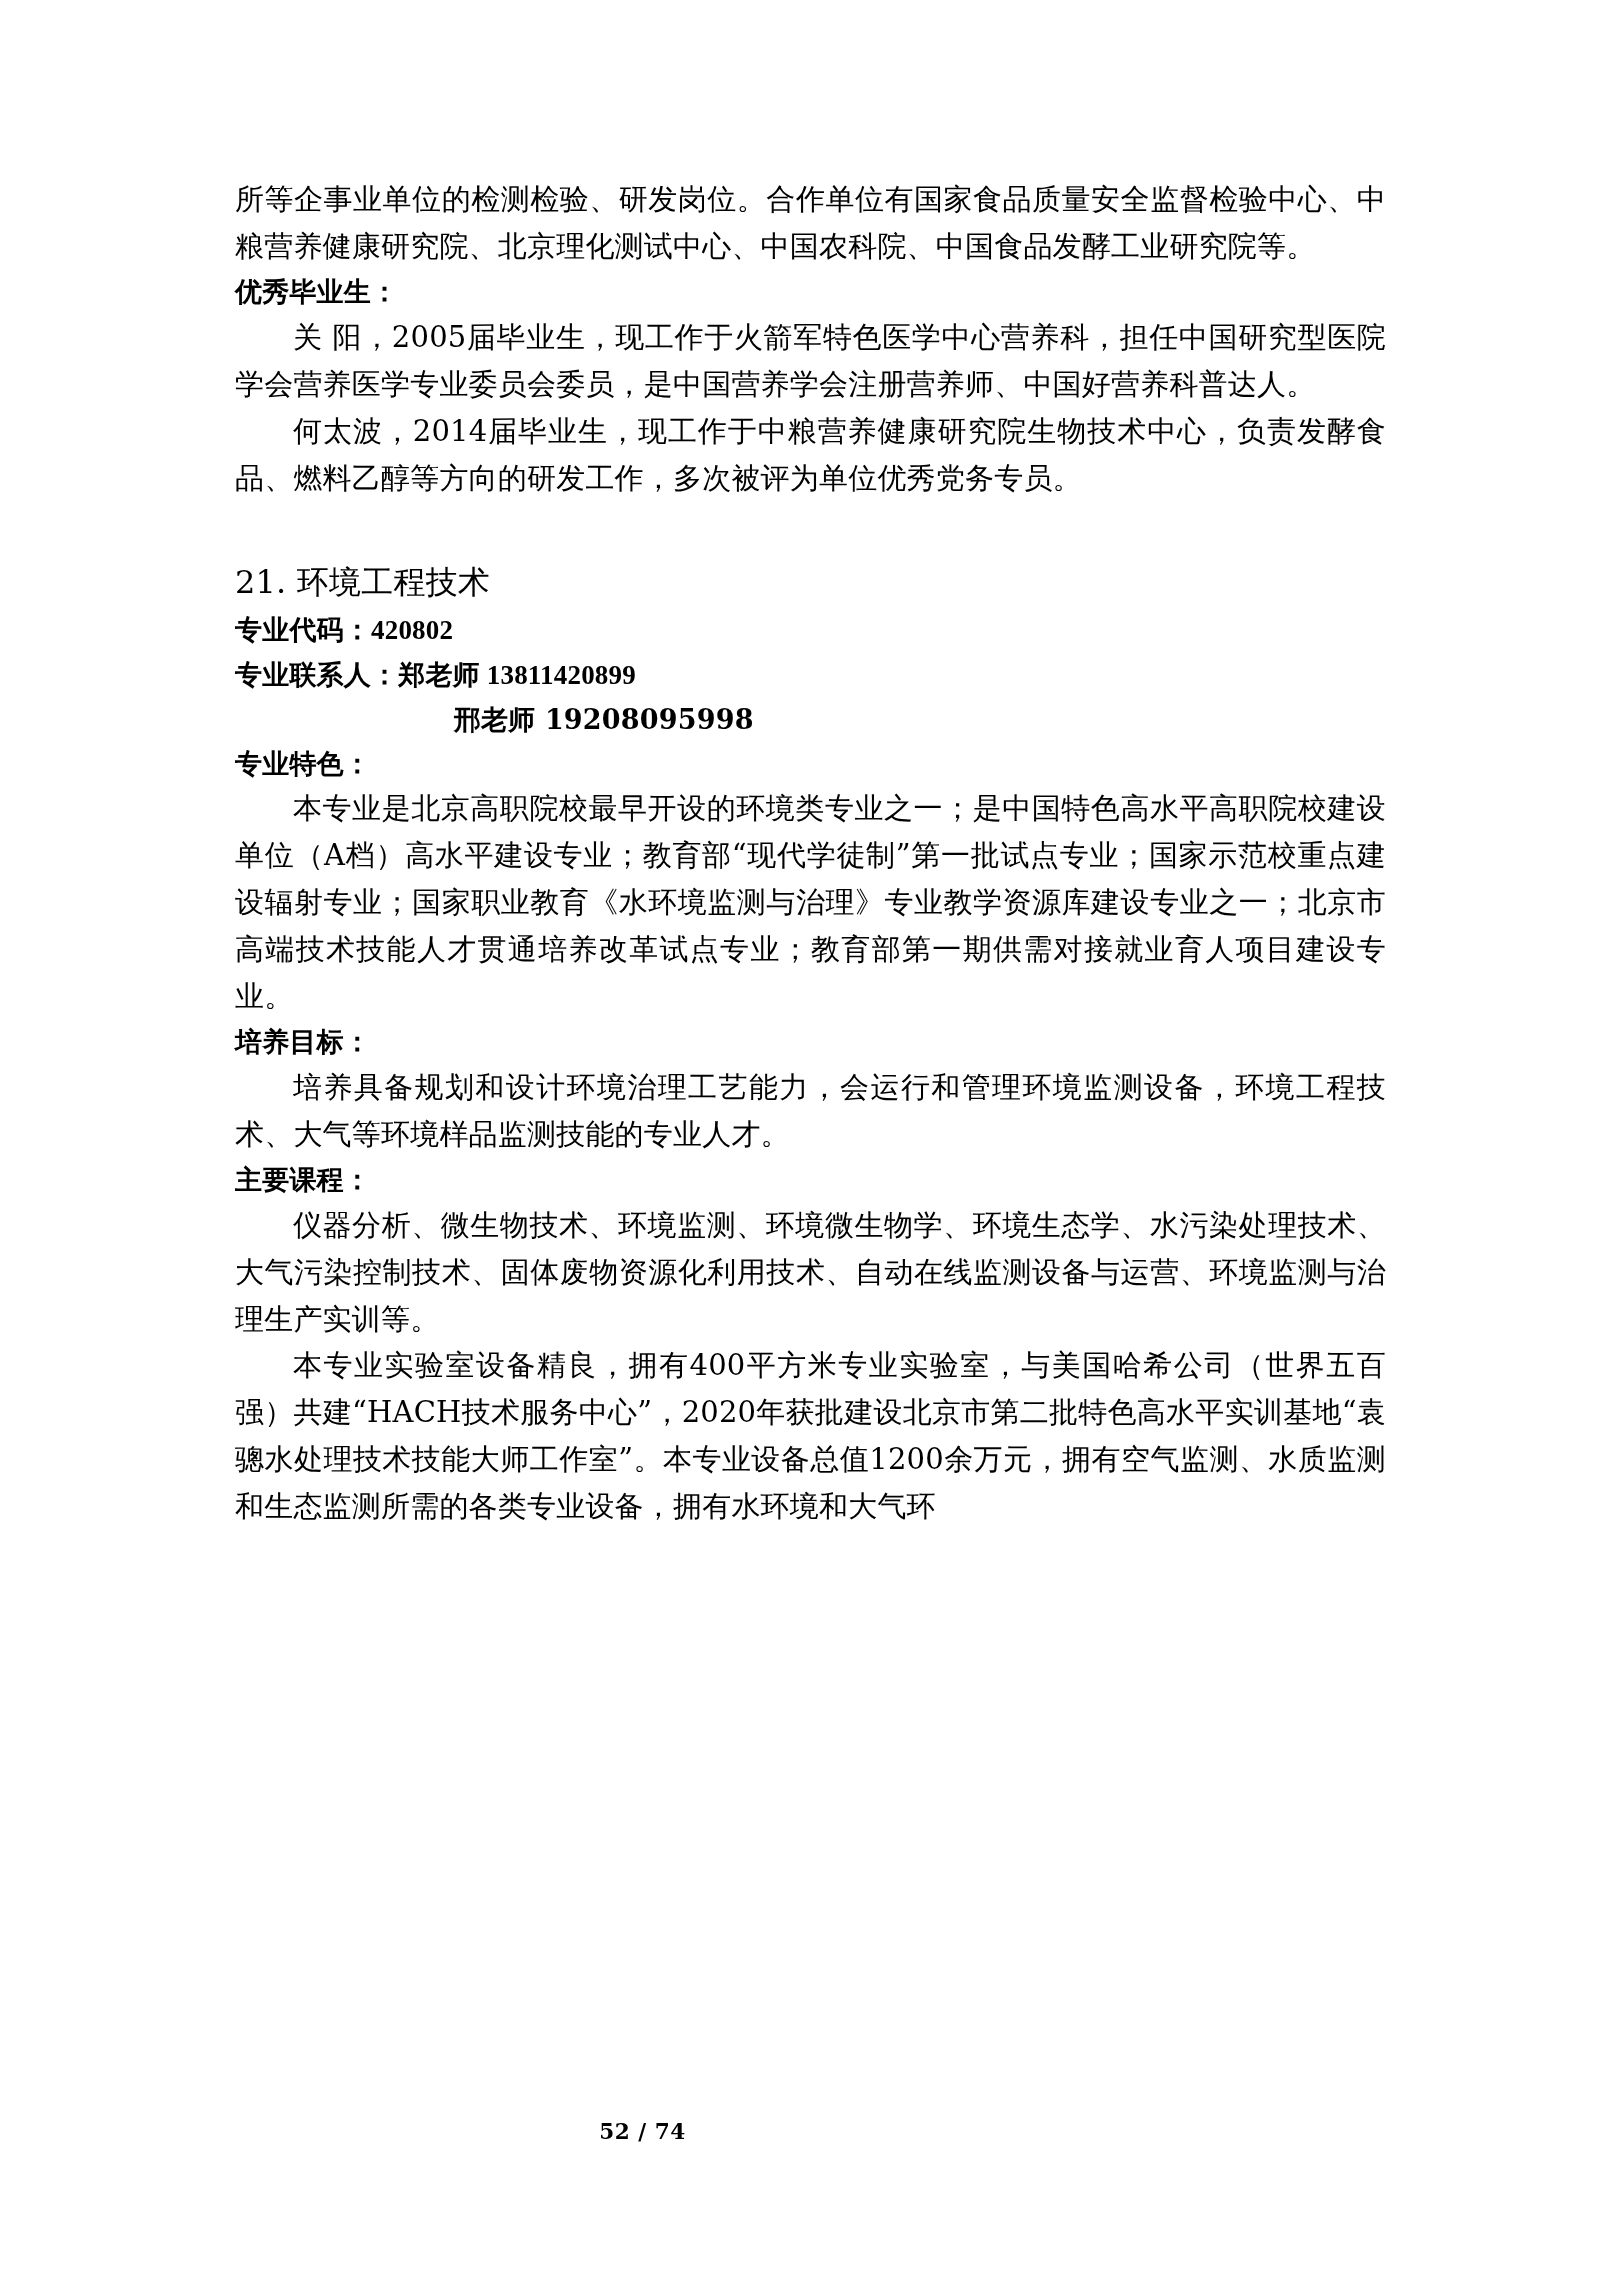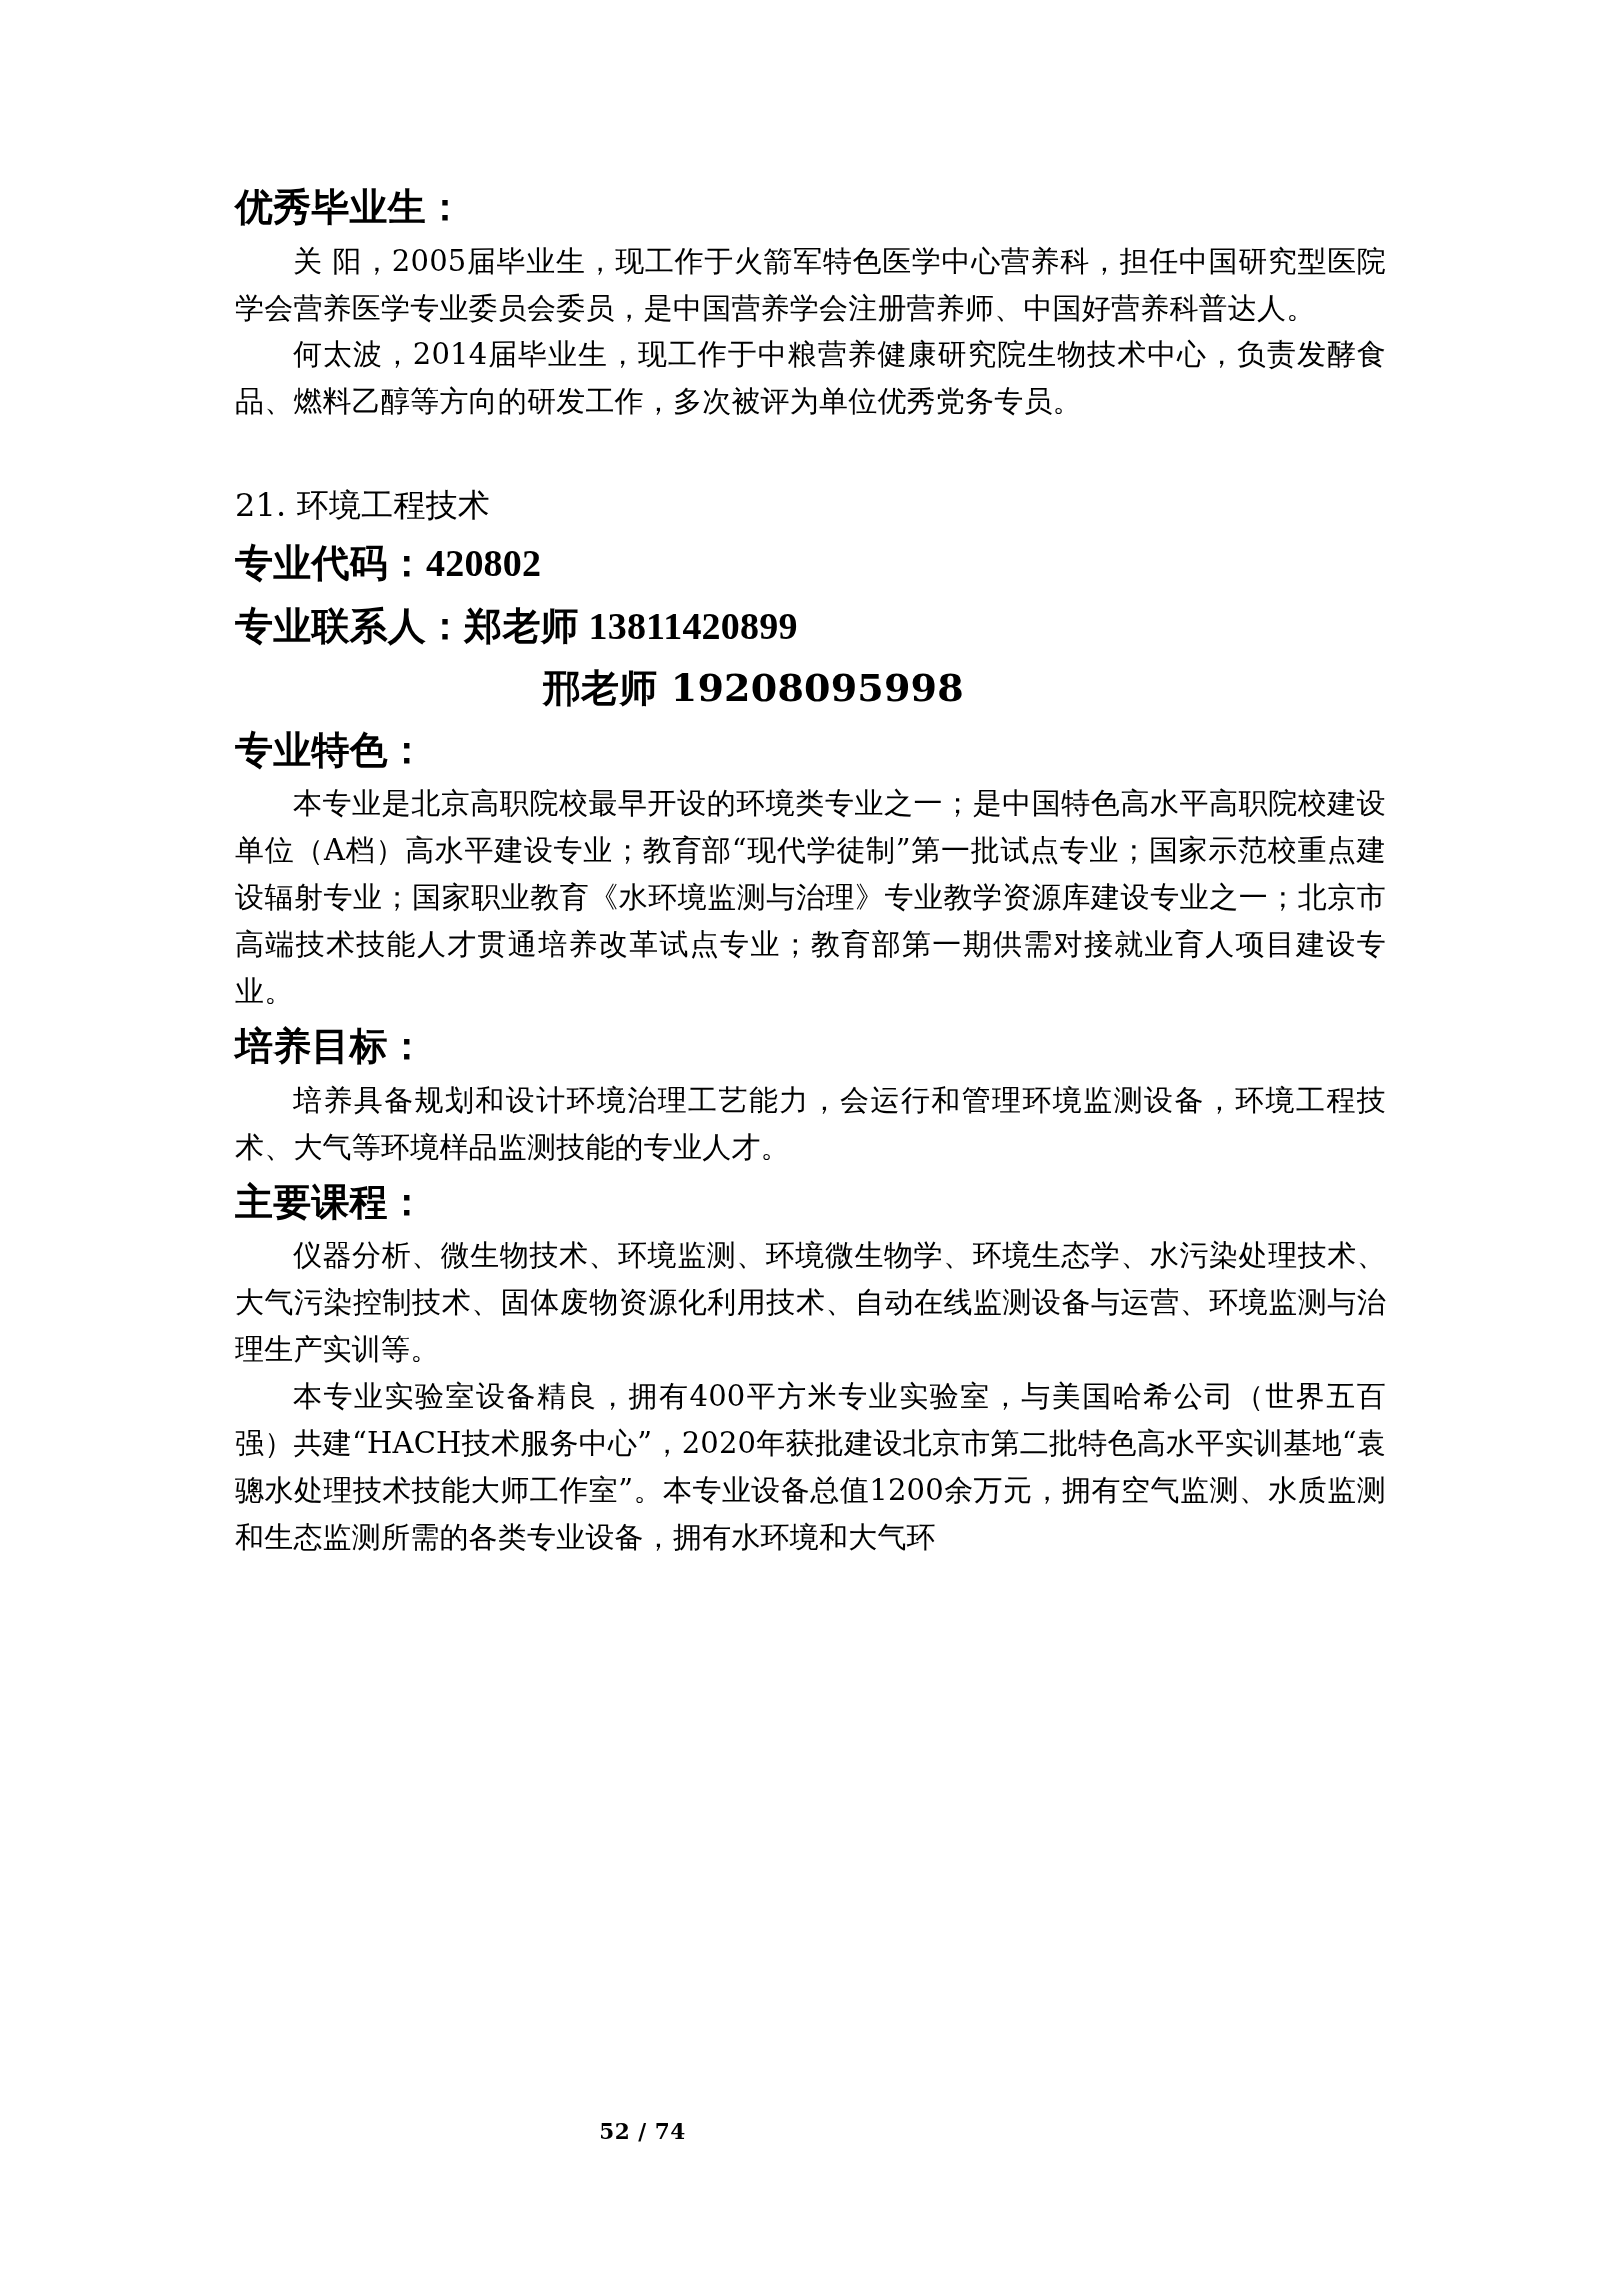--- a/index.html
+++ b/index.html
@@ -39,21 +39,21 @@
   }
   .noindent {
     text-indent: 0;
   }
   .bold {
     font-weight: bold;
     font-family: Liberation Serif, serif;
   }
   .heading {
     font-weight: bold;
-    font-size: 38px;
+    font-size: 27px;
     line-height: 1.62;
     margin: 0;
   }
   .section-title {
     font-weight: normal;
     font-size: 32px;
     line-height: 1.62;
     margin: 0;
   }
   .gap-large {
@@ -74,20 +74,21 @@
     font-family: "DejaVu Serif", "Liberation Serif", serif;
     letter-spacing: 0.5px;
   }
 </style>
 </head>
 <body>
 
 <div class="page">
   <div class="content">
 
+    <p class="noindent">所等企事业单位的检测检验、研发岗位。合作单位有国家食品质量安全监督检验中心、中粮营养健康研究院、北京理化测试中心、中国农科院、中国食品发酵工业研究院等。</p>
 
     <p class="heading">优秀毕业生：</p>
 
     <p class="para">关  阳，2005届毕业生，现工作于火箭军特色医学中心营养科，担任中国研究型医院学会营养医学专业委员会委员，是中国营养学会注册营养师、中国好营养科普达人。</p>
 
     <p class="para">何太波，2014届毕业生，现工作于中粮营养健康研究院生物技术中心，负责发酵食品、燃料乙醇等方向的研发工作，多次被评为单位优秀党务专员。</p>
 
     <div class="gap-large"></div>
 
     <p class="section-title">21. 环境工程技术</p>

